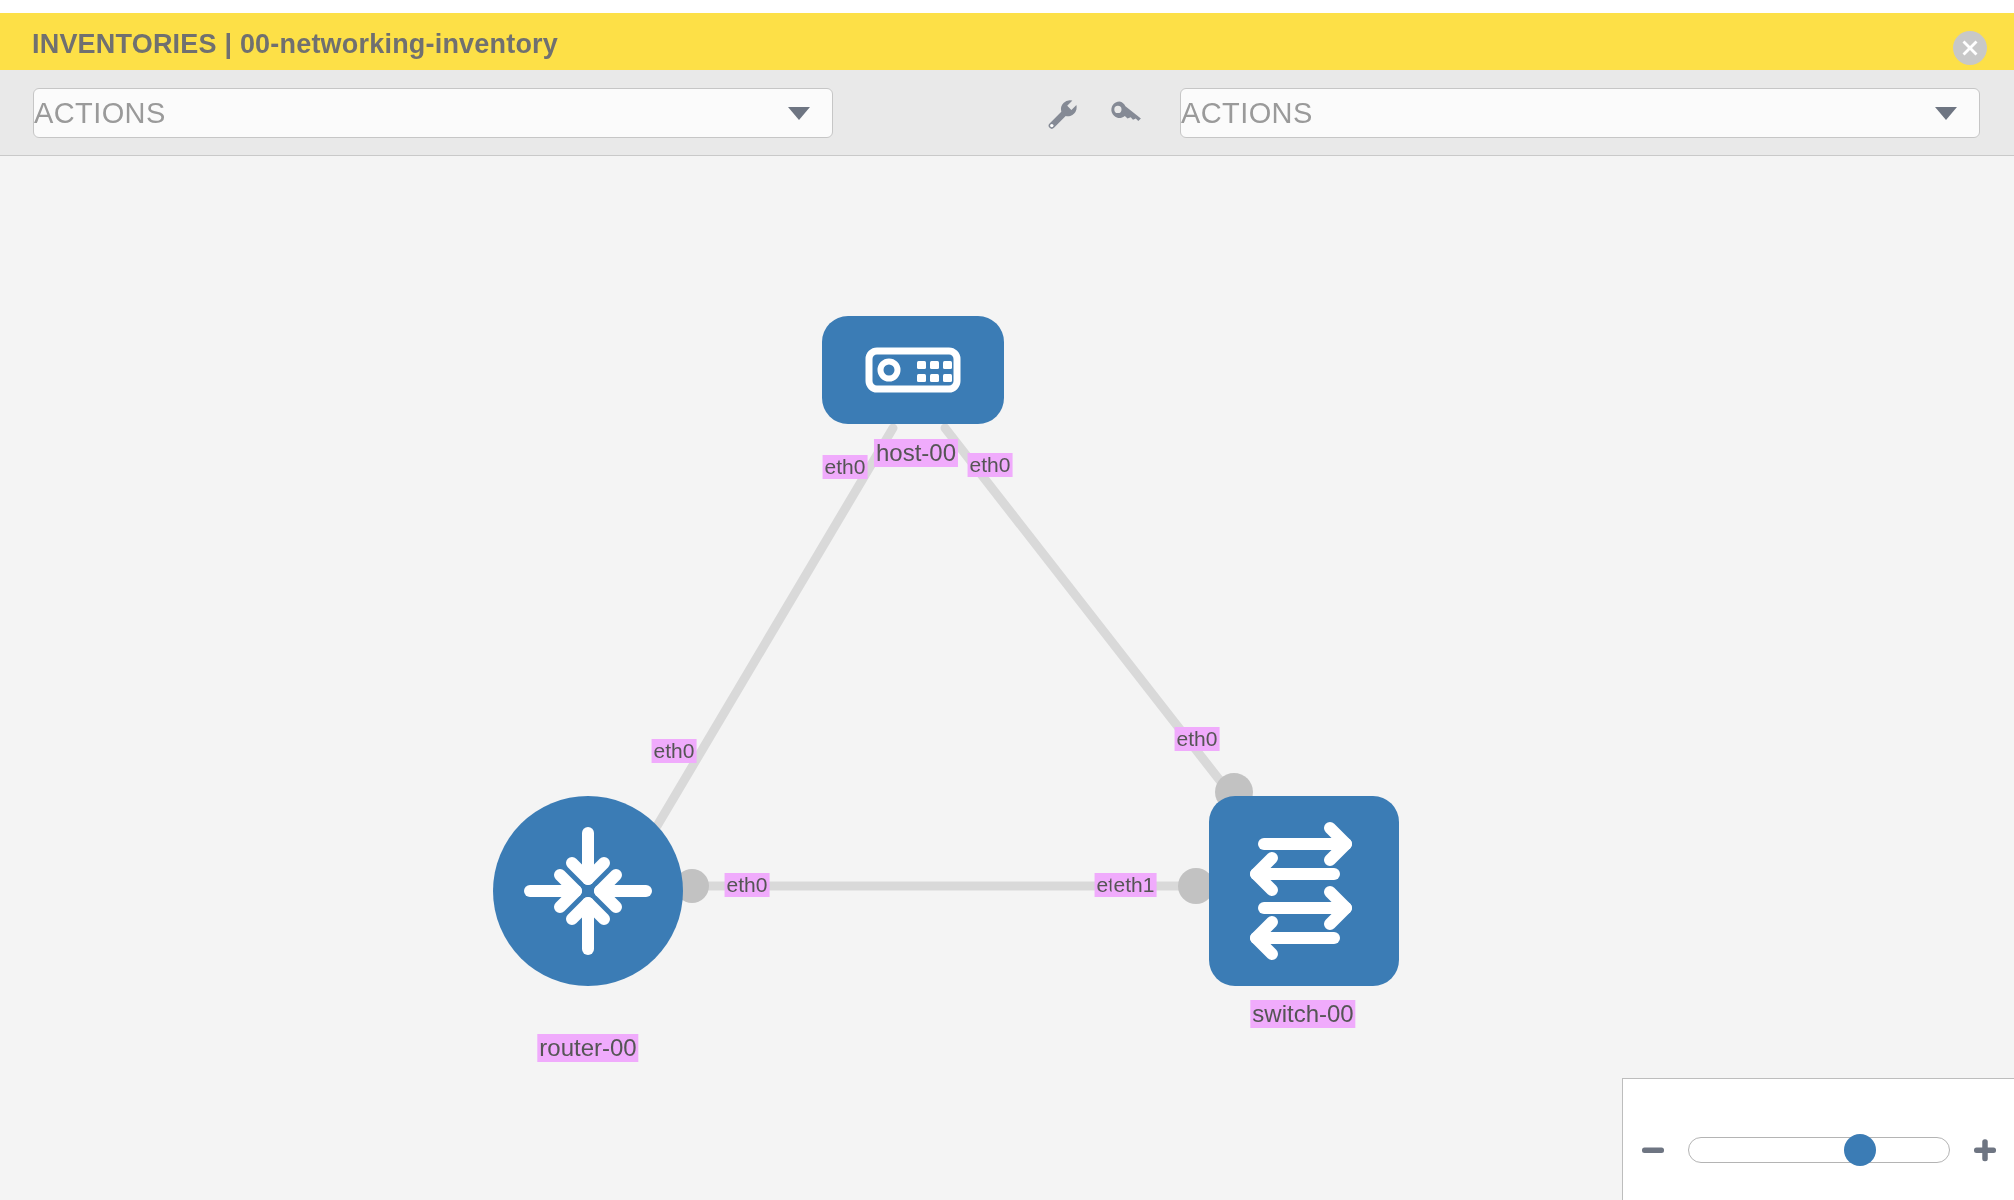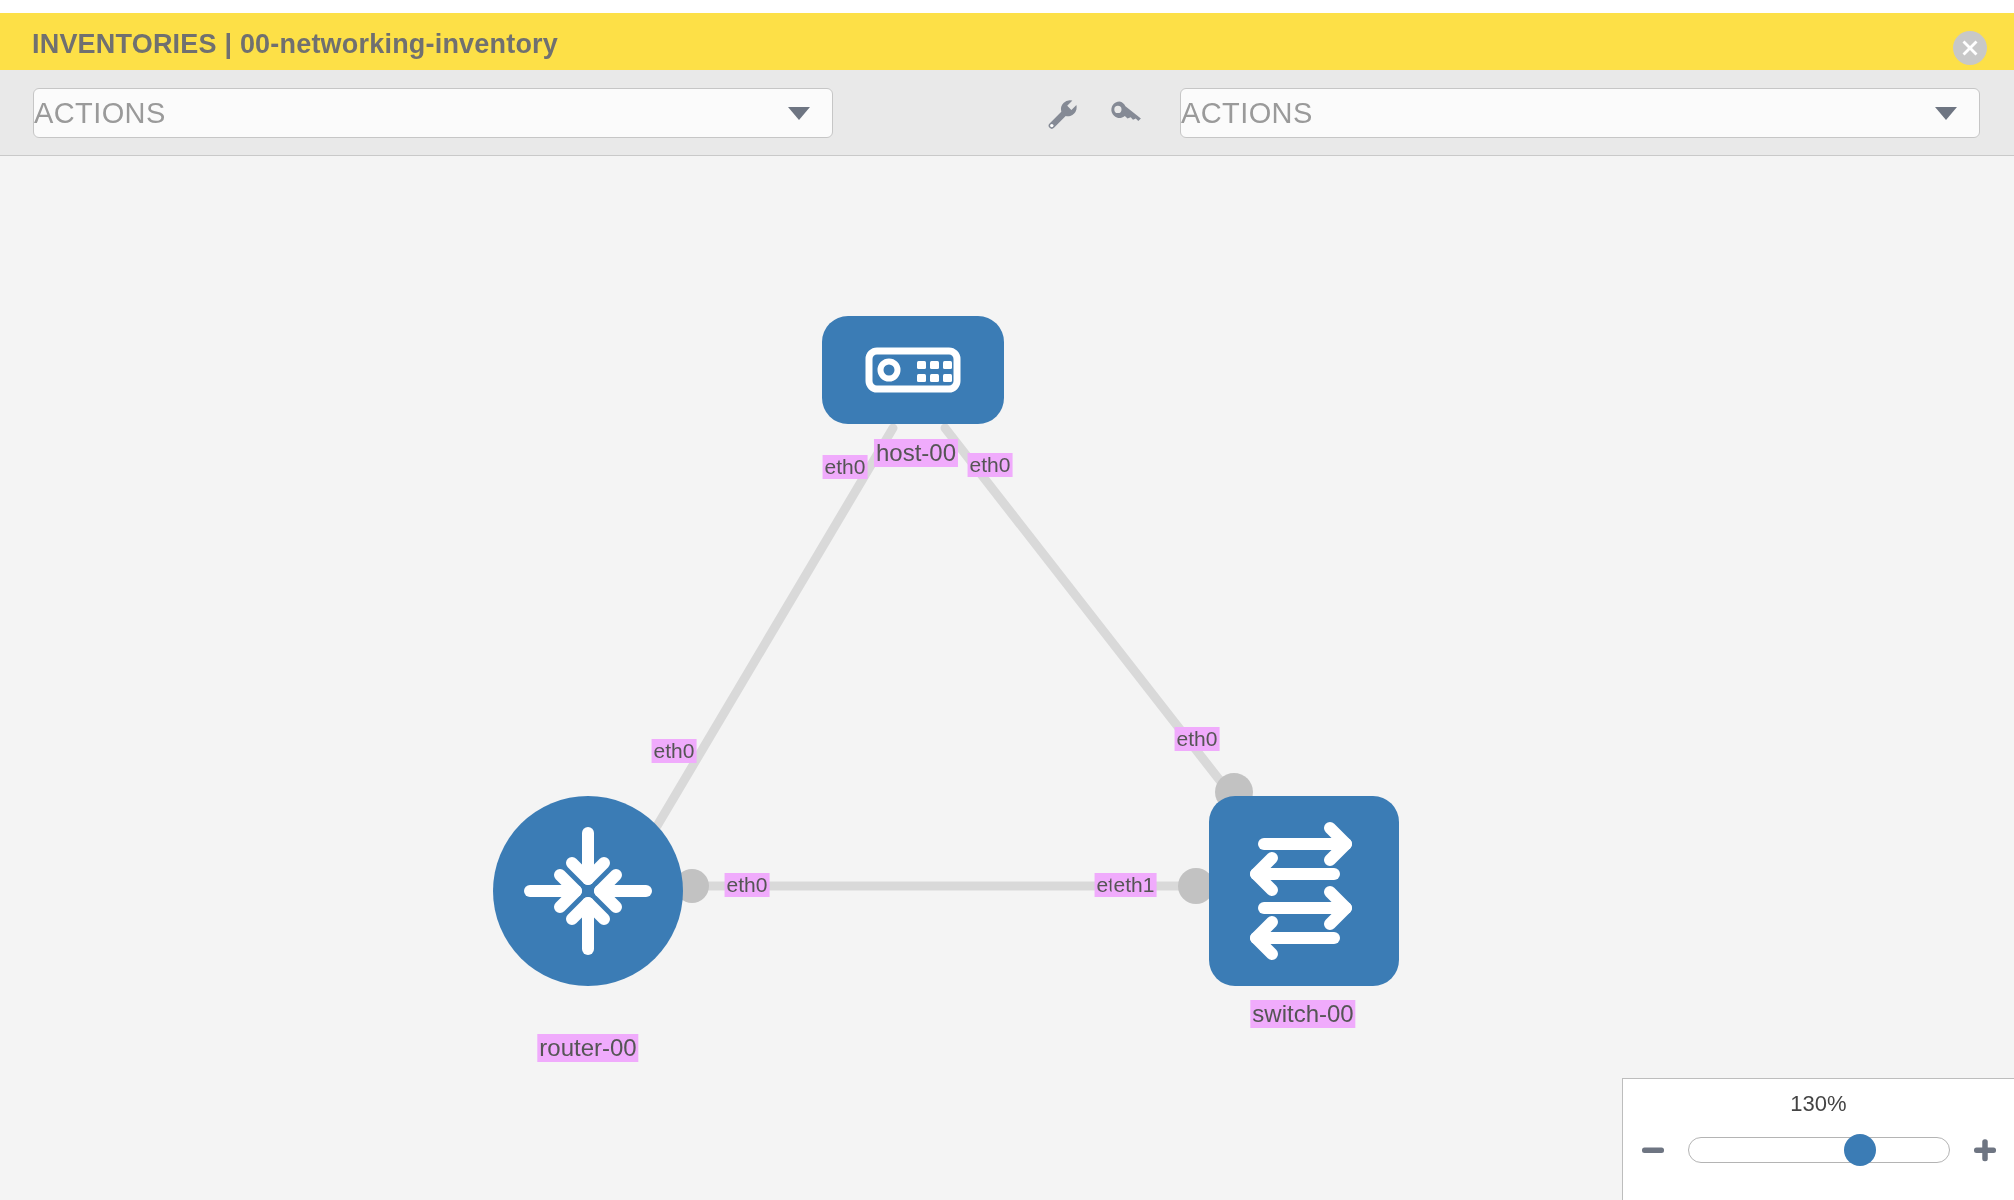--- a/index.html
+++ b/index.html
@@ -225,21 +225,20 @@
       <div class="node-label label-port" style="left: 747px; top: 729px;">eth0</div>
       <div class="node-label label-port" style="left: 1117px; top: 729px;">eth0</div>
       <div class="node-label label-port" style="left: 1134px; top: 729px;">eth1</div>
       <div class="node-label label-node" style="left: 916px; top: 297px;">host-00</div>
       <div class="node-label label-node" style="left: 588px; top: 858px; margin-top: 34px;">router-00</div>
       <div class="node-label label-node" style="left: 1303px; top: 858px;">switch-00</div>
     </div>
 </div>
 
 <div class="zoom-panel">
-  <div class="zoom-value">130%</div>
   <div class="zoom-row">
     <div class="zoom-minus">
       <svg width="30" height="30" viewBox="0 0 30 30" aria-hidden="true">
         <rect x="4" y="12.5" width="22" height="5.5" rx="2.5" fill="#6e7582"></rect>
       </svg>
     </div>
     <div class="slider-track">
       <div class="slider-thumb" id="zoom-thumb" style="left: 66%;"></div>
     </div>
     <div class="zoom-plus">

